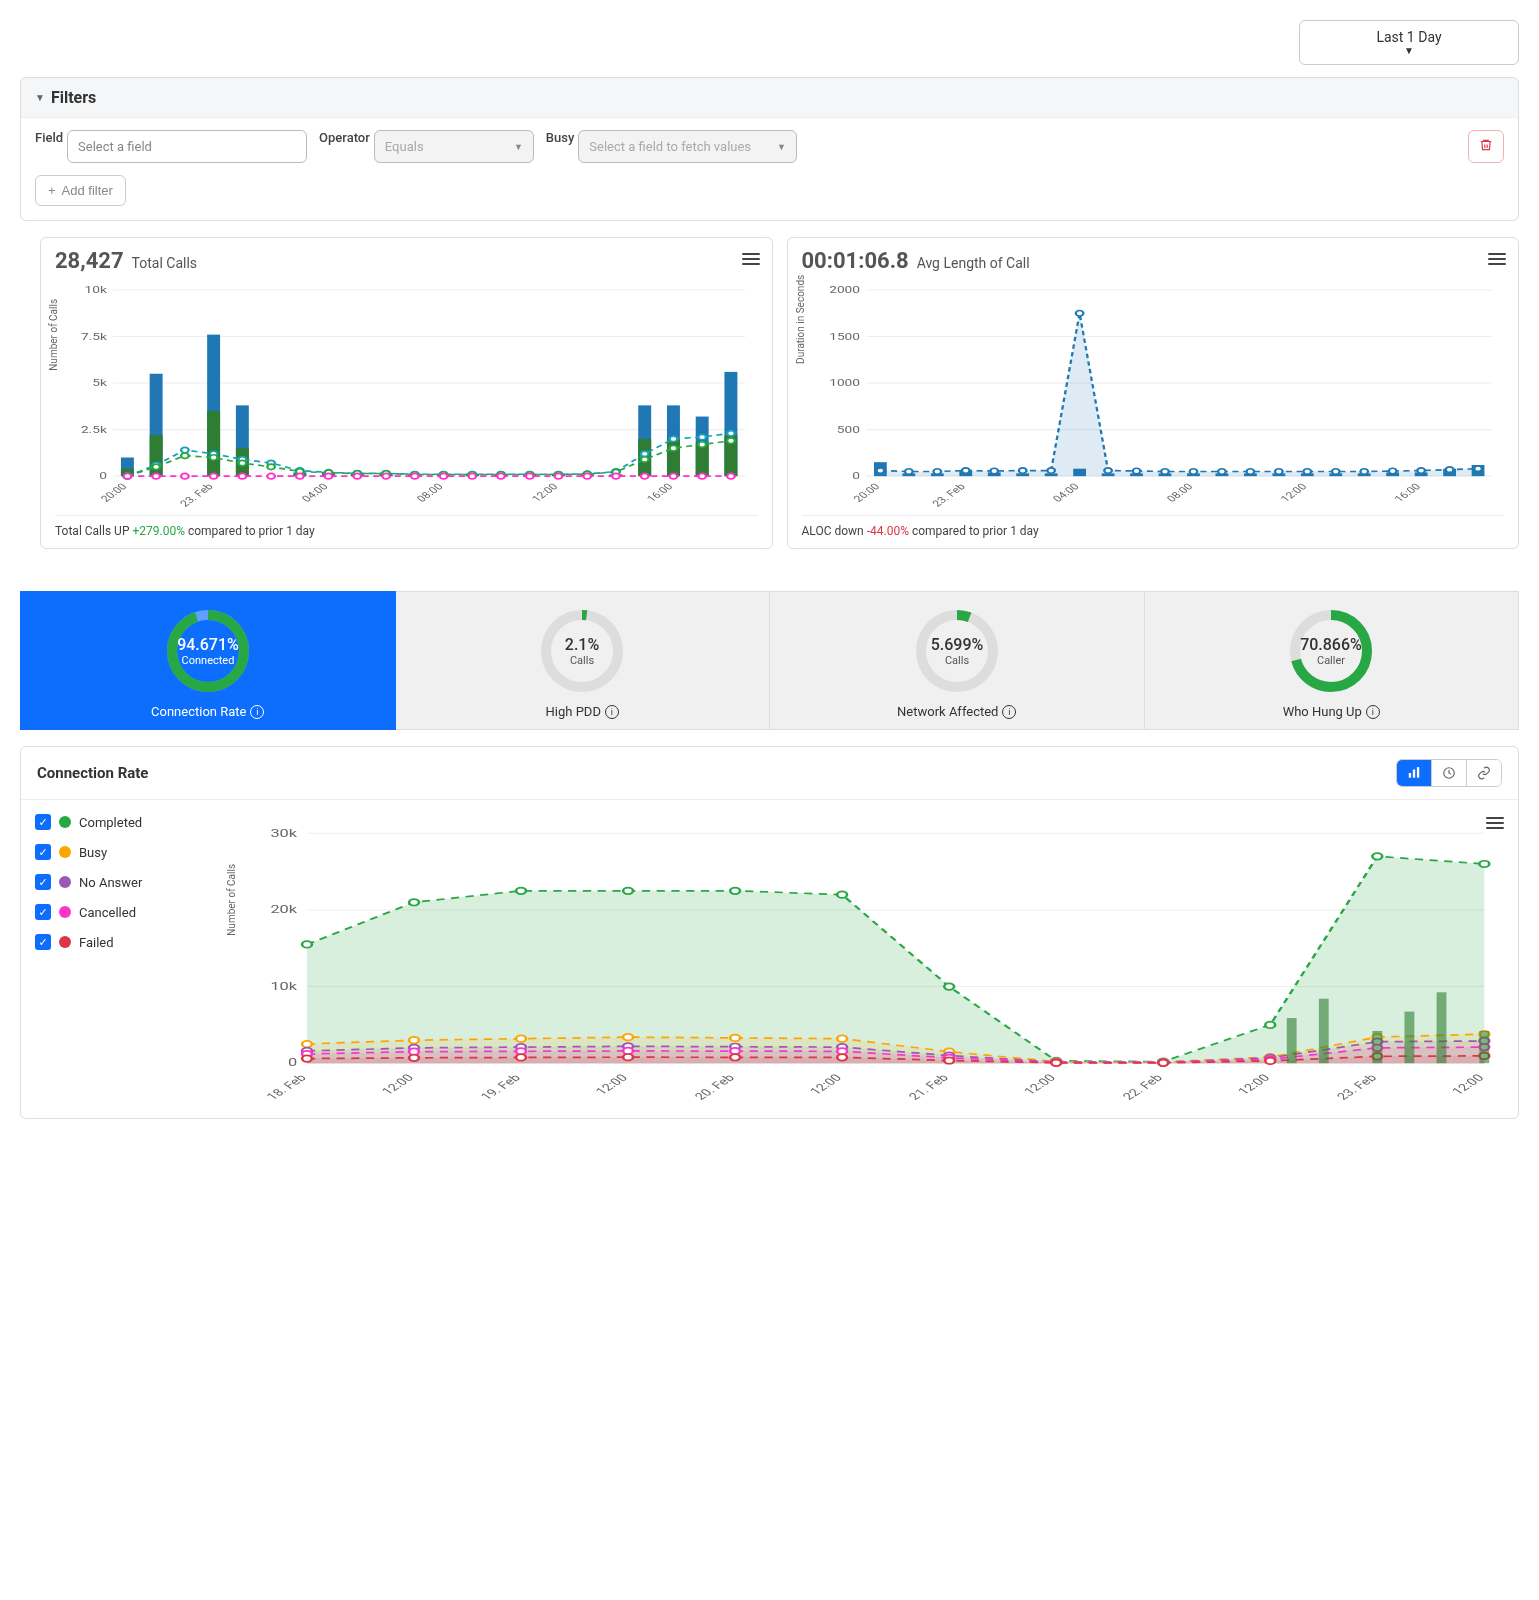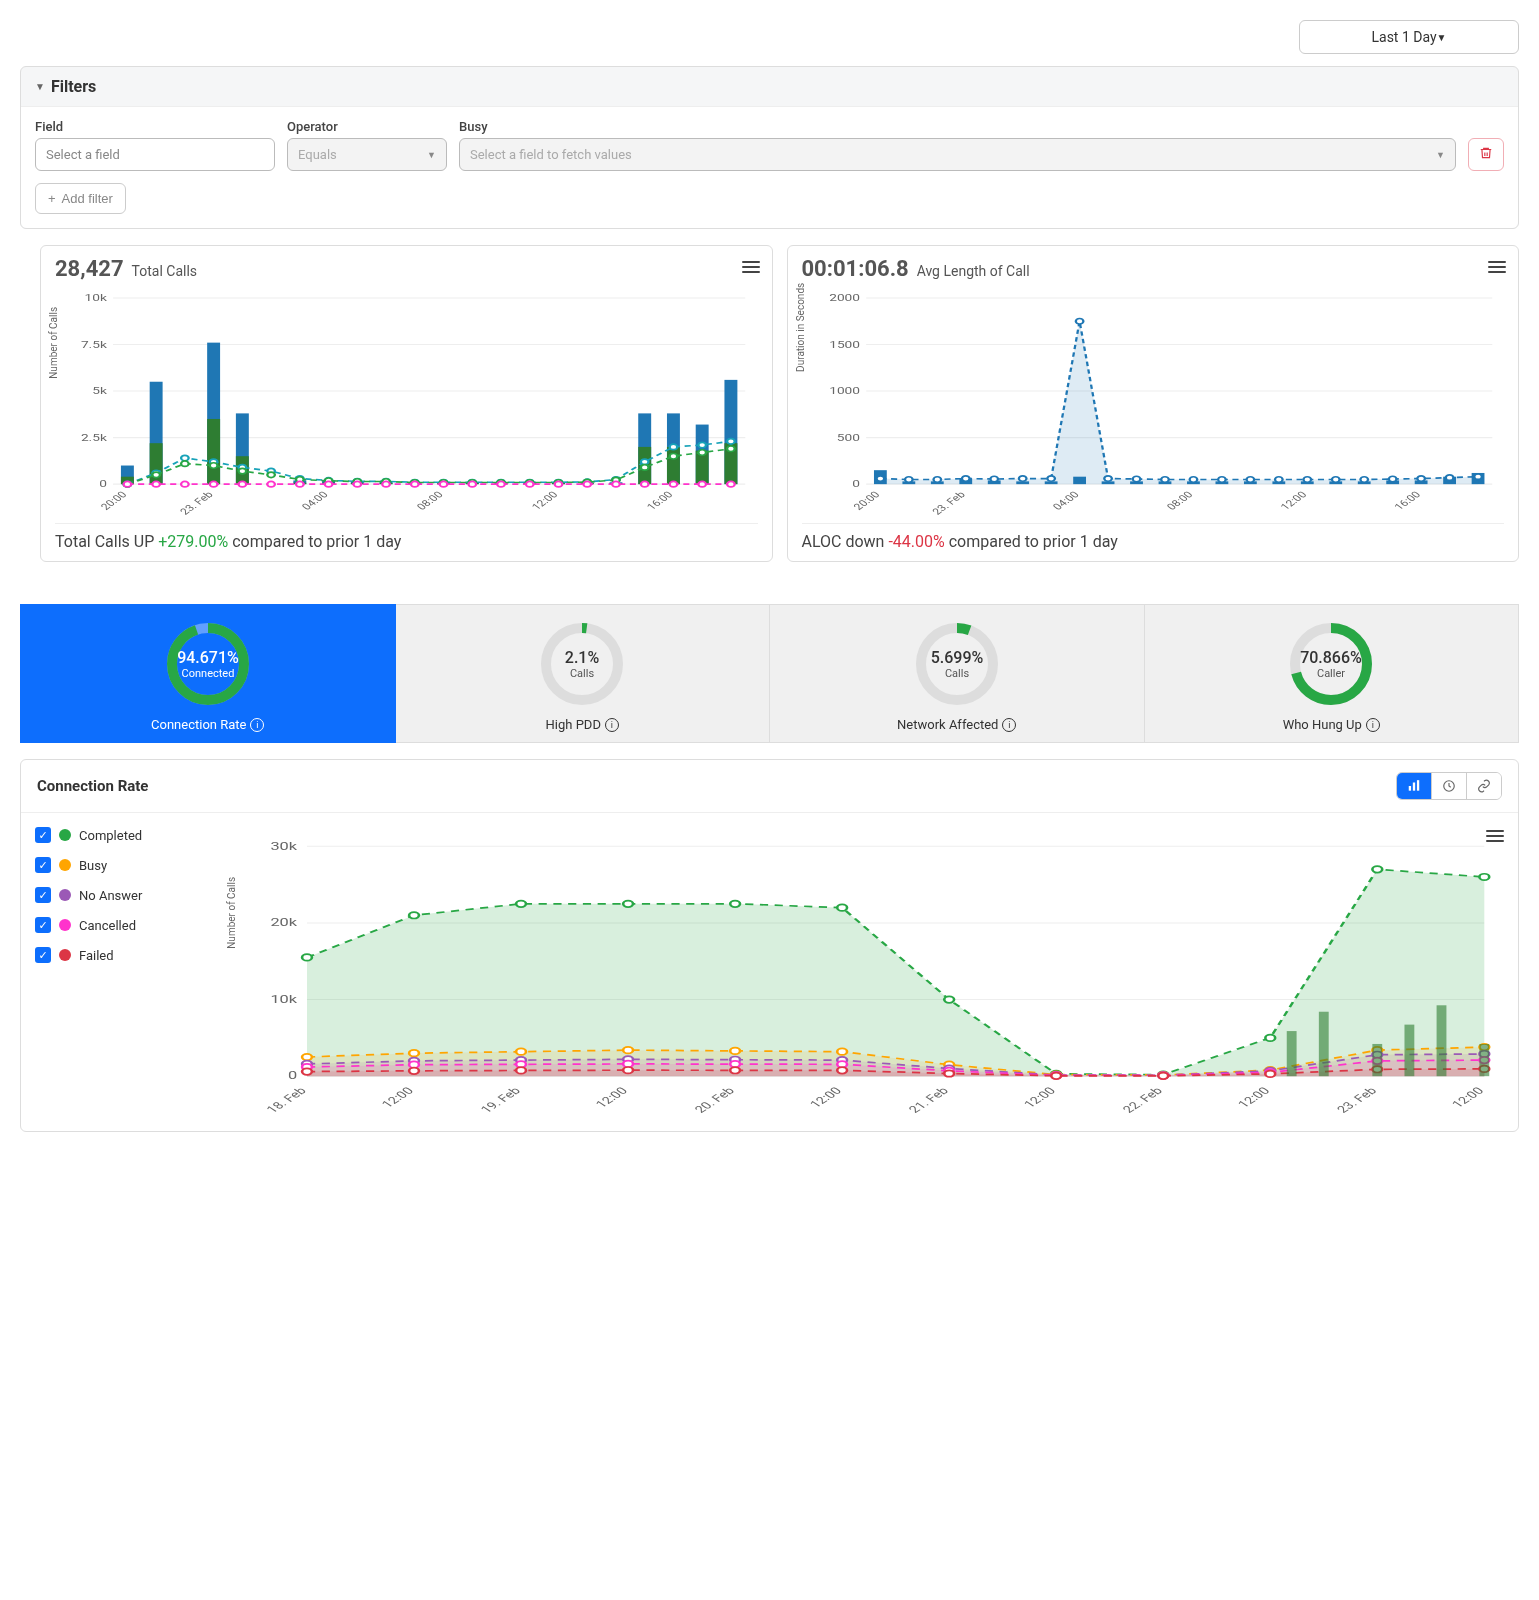--- a/index.html
+++ b/index.html
@@ -1,47 +1,47 @@
 <!DOCTYPE html>
 <html><head>
 <meta charset="utf-8">
 <style>
 * { box-sizing: border-box; margin: 0; padding: 0; }
 body { font-family: -apple-system, BlinkMacSystemFont, "Segoe UI", Roboto, Arial, sans-serif; background: #fff; color: #333; padding: 20px; font-size: 14px; }
 .top-bar { display: flex; justify-content: flex-end; margin-bottom: 12px; }
-.dropdown { border: 1px solid #ccc; border-radius: 6px; padding: 8px 14px; min-width: 220px; display: flex; justify-content: center; align-items: center; cursor: pointer; background: #fff; }
+.dropdown { border: 1px solid #ccc; border-radius: 6px; padding: 8px 14px; min-width: 220px; display: flex; justify-content: flex-end; align-items: center; cursor: pointer; background: #fff; flex-direction: column; }
 .dropdown .caret { font-size: 10px; }
 
 .filters-panel { border: 1px solid #ddd; border-radius: 6px; background: #f5f6f7; margin-bottom: 16px; }
 .filters-header { padding: 10px 14px; font-weight: 700; font-size: 16px; display: flex; align-items: center; gap: 6px; cursor: pointer; }
 .filters-header .tri { font-size: 10px; color: #666; }
 .filters-body { background: #fff; padding: 12px 14px 14px; border-top: 1px solid #eee; border-radius: 0 0 6px 6px; }
 .filter-row { display: flex; gap: 12px; align-items: flex-end; }
-.filter-col { display: flex; flex-direction: column; gap: 4px; }
+.filter-col { display: flex; flex-direction: row; gap: 4px; }
 .filter-col.label-small label { font-size: 13px; color: #444; font-weight: 500; }
 .input { border: 1px solid #bbb; border-radius: 6px; padding: 8px 10px; font-size: 13px; background: #fff; }
 .input.placeholder { color: #888; }
 .input.disabled { background: #f3f3f3; color: #aaa; gap: 26px; }
 .input.select { display: flex; justify-content: space-between; align-items: center; }
 .input.select .caret { font-size: 9px; color: #888; }
 .w-field { width: 240px; }
 .w-op { width: 160px; }
 .w-val { flex: 1; }
 .trash { border: 1px solid #f1aeb5; color: #dc3545; border-radius: 6px; padding: 7px 10px; background: #fff; cursor: pointer; }
 .add-filter { margin-top: 12px; border: 1px solid #ccc; border-radius: 6px; padding: 7px 12px; background: #fff; color: #888; cursor: pointer; display: inline-flex; align-items: center; gap: 6px; font-size: 13px; }
 
 .charts-row { display: flex; gap: 14px; margin-bottom: 16px; padding-left: 20px; }
 .chart-card { flex: 1; border: 1px solid #ddd; border-radius: 6px; background: #fff; padding: 10px 14px; position: relative; }
 .chart-header { display: flex; align-items: baseline; gap: 8px; }
 .big-num { font-weight: 700; font-size: 22px; color: #555; }
 .big-label { font-size: 14px; color: #555; }
 .menu-icon { position: absolute; top: 12px; right: 12px; cursor: pointer; color: #444; }
 .menu-icon span { display: block; width: 18px; height: 2px; background: #444; margin: 3px 0; border-radius: 1px; }
 .chart-area { height: 230px; position: relative; margin-top: 6px; }
-.chart-footer { font-size: 16px; color: #444; padding-top: 8px; border-top: 1px solid #eee; margin-top: 6px; }
+.chart-footer { font-size: 12px; color: #444; padding-top: 8px; border-top: 1px solid #eee; margin-top: 6px; }
 .up { color: #28a745; }
 .down { color: #dc3545; }
 .ylabel { position: absolute; left: -2px; top: 50%; transform: rotate(-90deg) translateX(40%); transform-origin: left; font-size: 10px; color: #666; }
 
 .kpi-row { display: flex; margin-bottom: 16px; position: relative; border-radius: 6px; overflow: visible; margin-top: 42px; }
 .kpi { flex: 1; background: #f0f0f0; border: 1px solid #ddd; padding: 14px 10px 10px; text-align: center; position: relative; cursor: pointer; }
 .kpi.active { background: #0d6efd; color: #fff; border-color: #0d6efd; }
 .kpi.active::after { content: ""; position: absolute; bottom: -10px; left: 50%; transform: translateX(-50%); border: 10px solid transparent; border-top-color: #0d6efd; }
 .kpi + .kpi { border-left: none; }
 .donut-wrap { display: flex; justify-content: center; }

